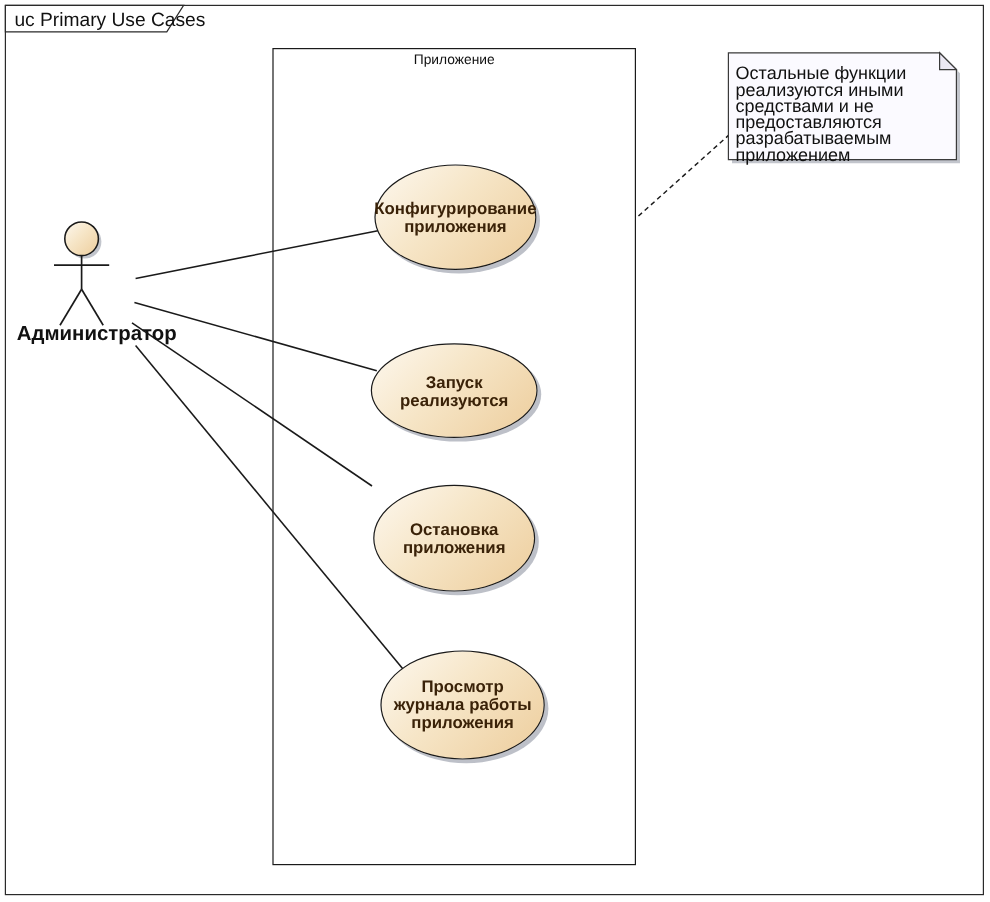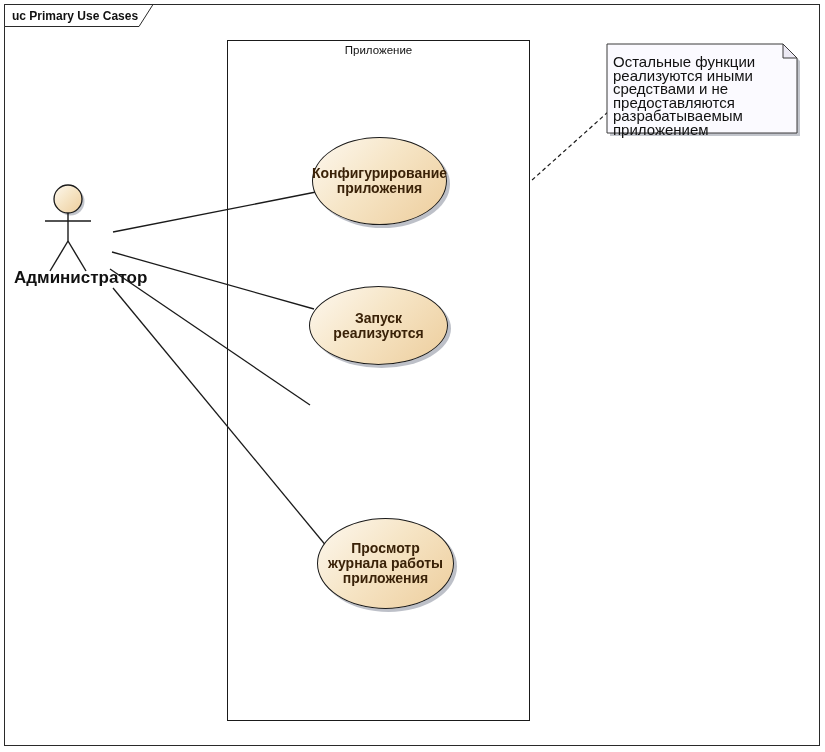--- a/index.html
+++ b/index.html
@@ -21,34 +21,34 @@
   .wires{position:absolute;left:0;top:0;z-index:2;}
   .boundary{
     position:absolute;left:227px;top:40px;width:303px;height:681px;
     border:1px solid var(--stroke);background:#fff;z-index:1;
   }
   .boundary-label{
     position:absolute;left:0;top:5px;width:100%;text-align:center;
     font-size:11.5px;color:#111;z-index:3;
   }
   .tab-label{
-    position:absolute;left:12px;top:9px;font-size:12px;font-weight:bold;color:#111;z-index:4;
+    position:absolute;left:12px;top:9px;font-size:16px;font-weight:normal;color:#111;z-index:4;
   }
   .usecase{
     position:absolute;z-index:3;border:1px solid var(--stroke);border-radius:50%;
     background:linear-gradient(135deg,#fdf8ef 0%,#f6e5c6 45%,#edcd9c 100%);
     box-shadow:3px 3px 0 var(--shadow);
     display:flex;align-items:center;justify-content:center;text-align:center;
     font-weight:bold;font-size:14px;line-height:15px;color:var(--usecase-text);
     padding:0 8px;
   }
   .uc1{left:312px;top:137px;width:135px;height:88px;}
   .uc2{left:309px;top:286px;width:139px;height:79px;}
   .uc3{left:311px;top:404px;width:135px;height:89px;}
-  .uc4{left:317px;top:518px;width:137px;height:91px;}
+  .uc4{left:317px;top:542px;width:137px;height:91px;}
   .actor-label{
     position:absolute;left:14px;top:268px;width:114px;text-align:center;
     font-size:17px;font-weight:bold;color:#111;z-index:3;
   }
   .note-text{
     position:absolute;left:613px;top:55px;width:181px;
     font-size:15px;line-height:13.5px;color:#111;z-index:3;
   }
 </style>
 </head>
@@ -100,20 +100,23 @@
   </svg>
 
   <div class="tab-label">uc Primary Use Cases</div>
 
   <div class="usecase uc1">
     <span>Конфигурирование приложения</span>
   </div>
   <div class="usecase uc2">
     <span>Запуск реализуются</span>
   </div>
+  <div class="usecase uc3">
+    <span>Остановка приложения</span>
+  </div>
   <div class="usecase uc4">
     <span>Просмотр журнала работы приложения</span>
   </div>
 
   <div class="actor-label">Администратор</div>
 
   <div class="note-text">Остальные функции реализуются иными средствами и не предоставляются разрабатываемым приложением</div>
 
 </div>
 

